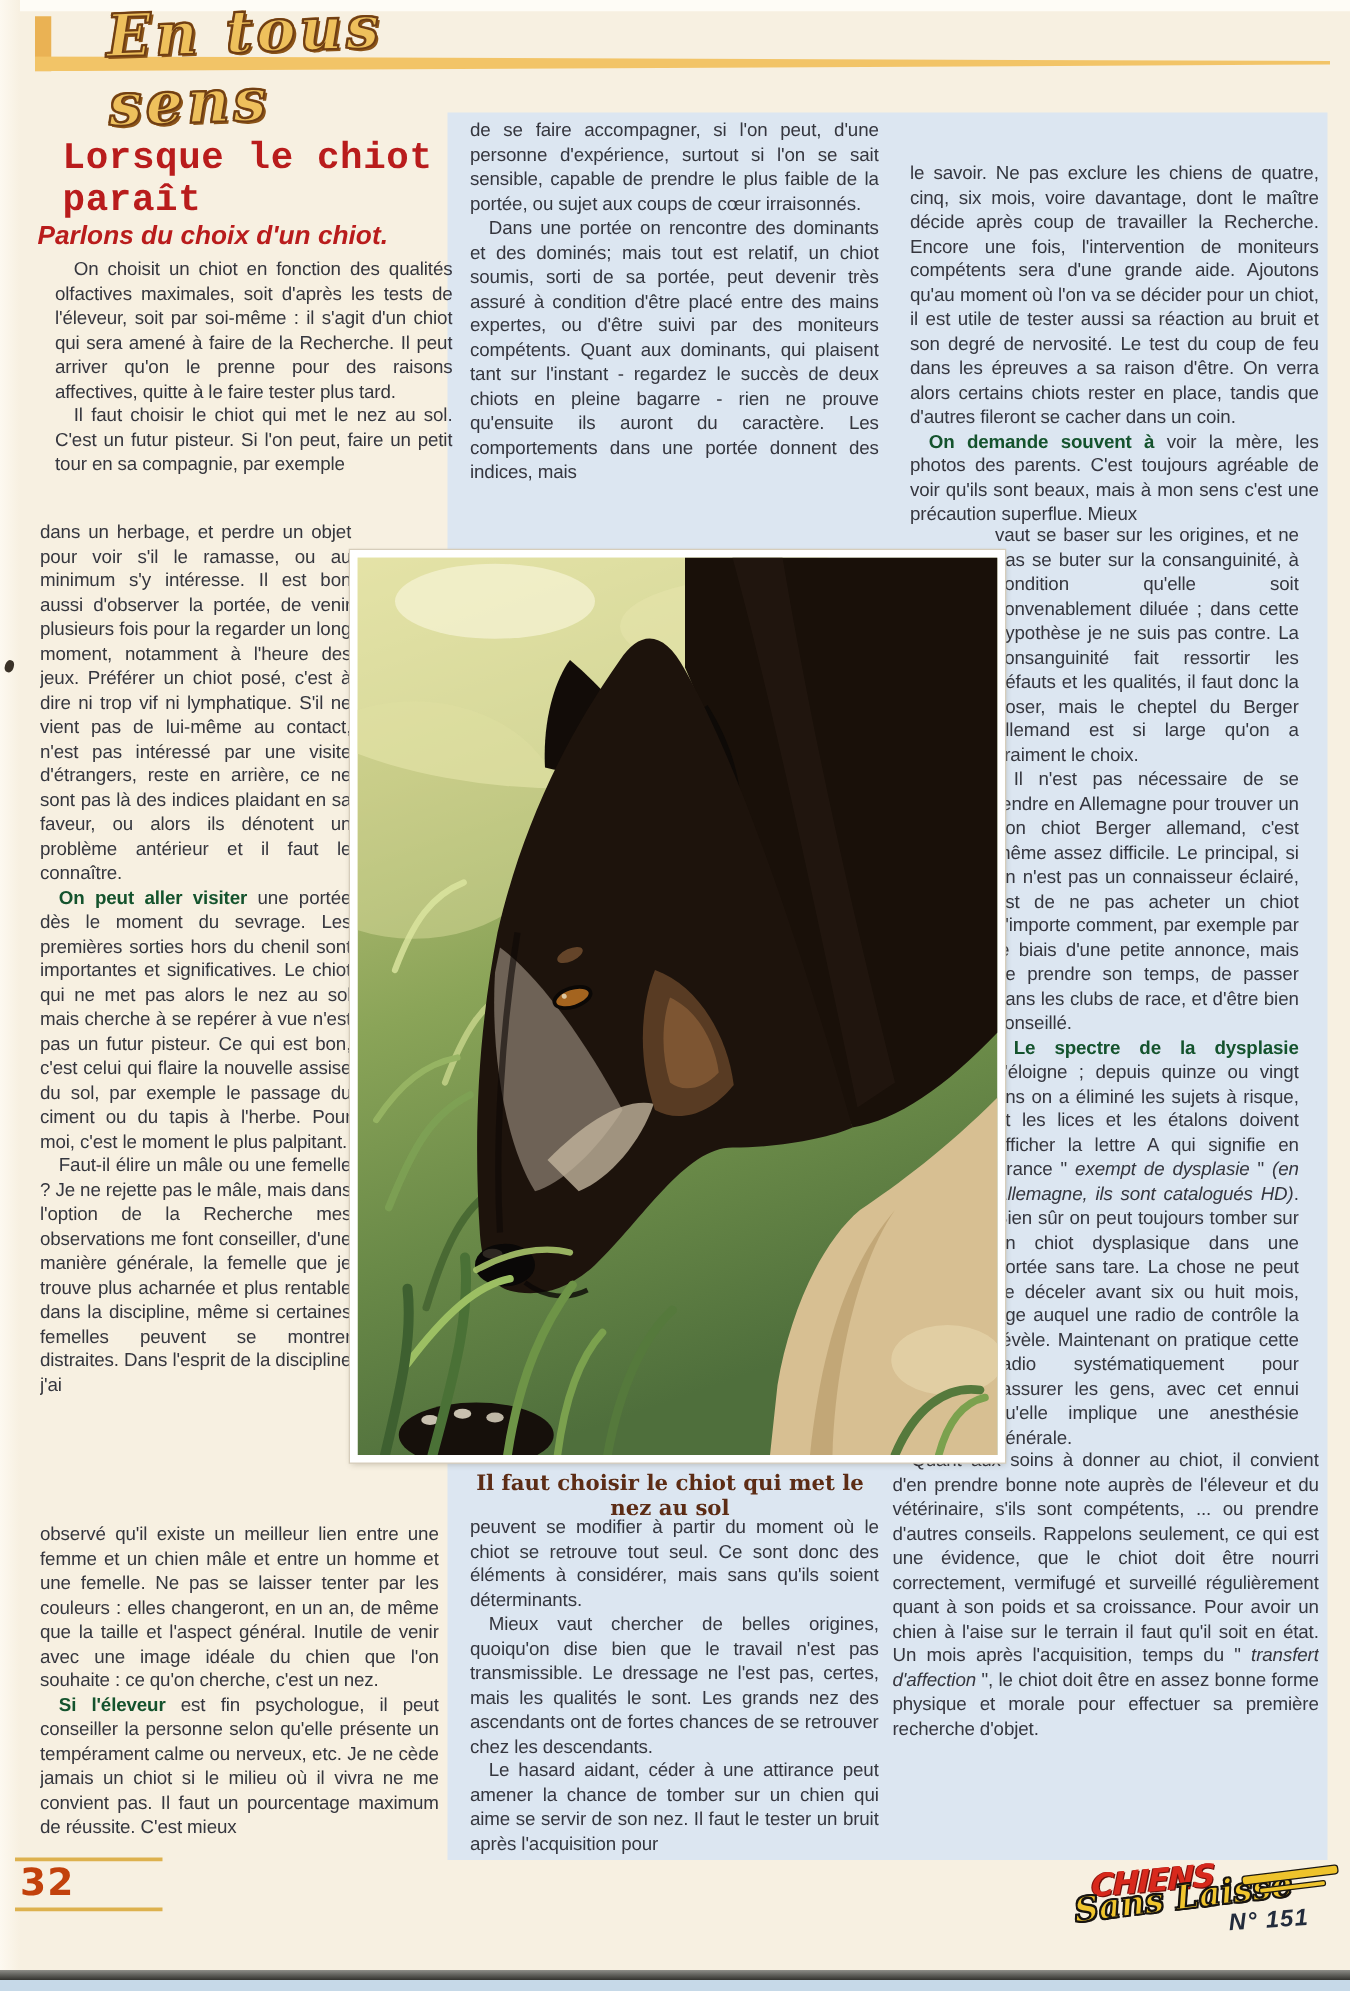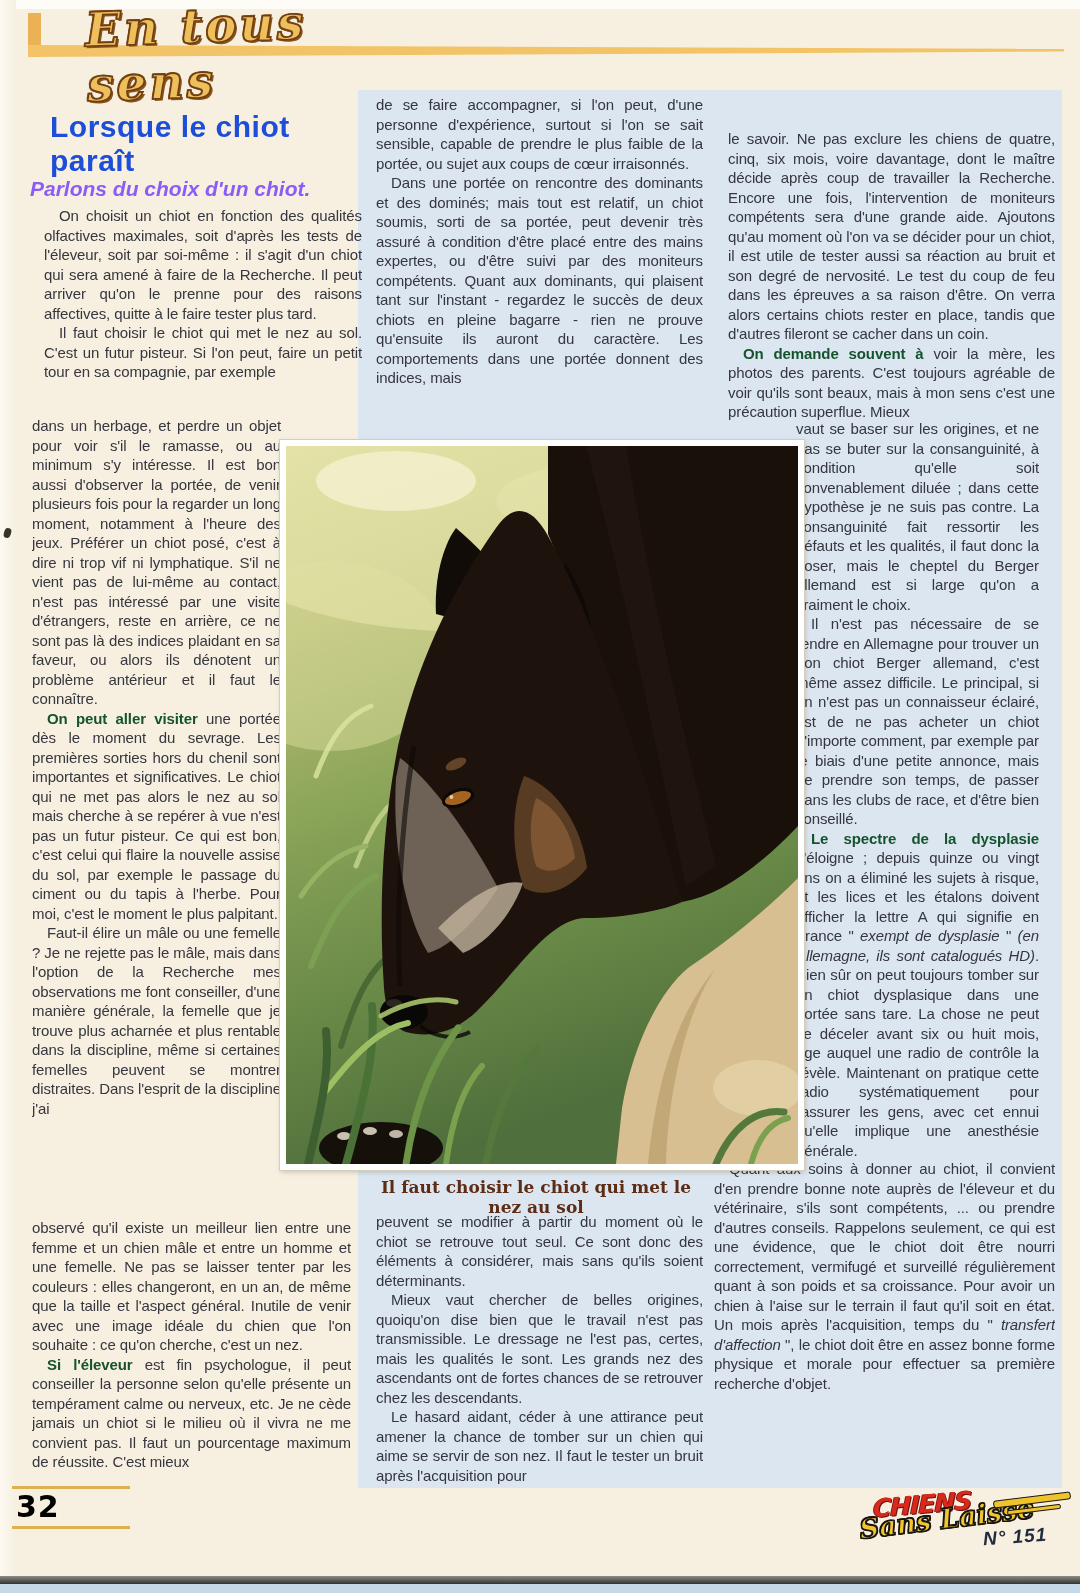--- a/index.html
+++ b/index.html
@@ -15,24 +15,24 @@
   .bracket-v{left:28px;top:13px;width:13px;height:44px;background:#eab254;}
   .bracket-h{left:28px;top:45px;width:1036px;height:12px;background:#f2c467;
              clip-path:polygon(0 0,100% 32%,100% 55%,0 100%);}
 
   .script-title{left:86px;top:-4px;width:360px;font-family:"DejaVu Serif",serif;
       font-style:italic;font-weight:bold;font-size:47px;letter-spacing:3px;color:#eec05c;
       -webkit-text-stroke:1.6px #6f3e14;
       text-shadow:2px 2px 0 #8a5318,-1px -1px 0 #8a5318,1px -1px 0 #8a5318,-1px 1px 0 #8a5318;
       transform:rotate(-2deg);}
 
-  .article-title{left:50px;top:110px;width:310px;font-family:Liberation Sans, sans-serif;
-      font-weight:bold;font-size:30px;color:#1d4ed8;letter-spacing:.5px;}
+  .article-title{left:50px;top:110px;width:310px;font-family:Liberation Mono, monospace;
+      font-weight:bold;font-size:30px;color:#b91c1c;letter-spacing:.5px;}
   .article-subtitle{left:30px;top:177px;width:330px;font-style:italic;font-weight:bold;
-      font-size:21px;color:#8b5cf6;}
+      font-size:21px;color:#b91c1c;}
 
   .blue-panel{left:358px;top:90px;width:704px;height:1398px;background:#dce6f1;}
 
   .txt{font-size:15px;line-height:19.5px;color:#35363e;text-align:justify;
        letter-spacing:-0.1px;overflow:hidden;}
   .par{margin:0;text-align:justify;}
   .par.indent{text-indent:15px;}
   .b{font-weight:bold;color:#14532d;}
   .i{font-style:italic;}
 
@@ -47,21 +47,21 @@
 
   .photo{left:280px;top:440px;width:512px;height:718px;background:#fff;padding:6px;
          box-shadow:0 0 0 1px #d6cdbb,1px 2px 5px rgba(60,50,30,.25);}
   .photo svg{display:block;}
 
   .caption{left:366px;top:1177px;width:340px;text-align:center;
       font-family:"DejaVu Serif",serif;font-weight:bold;font-size:17px;color:#5c2c15;}
 
   .pn-line{width:118px;height:3px;background:#ddb14e;}
   .page-number{left:16px;top:1489px;font-family:"DejaVu Sans",sans-serif;font-weight:bold;
-      font-size:30px;color:#000000;letter-spacing:1px;}
+      font-size:30px;color:#c2410c;letter-spacing:1px;}
 
   .logo{left:855px;top:1480px;width:215px;height:78px;}
   .logo-chiens{position:absolute;left:18px;top:10px;font-family:"DejaVu Sans",sans-serif;
       font-weight:bold;font-style:italic;font-size:25px;letter-spacing:-1px;color:#d8291c;
       text-shadow:1px 1px 0 #6f100a,-1px 0 0 #8a1510;transform:rotate(-5deg) skewX(-6deg);}
   .logo-script{position:absolute;left:4px;top:23px;font-family:"DejaVu Serif",serif;
       font-style:italic;font-weight:bold;font-size:27px;letter-spacing:0px;color:#f0c52e;
       -webkit-text-stroke:1.3px #171411;
       text-shadow:1px 1px 0 #171411,-1px -1px 0 #171411,1px -1px 0 #171411,-1px 1px 0 #171411;
       transform:rotate(-7deg);white-space:nowrap;}

